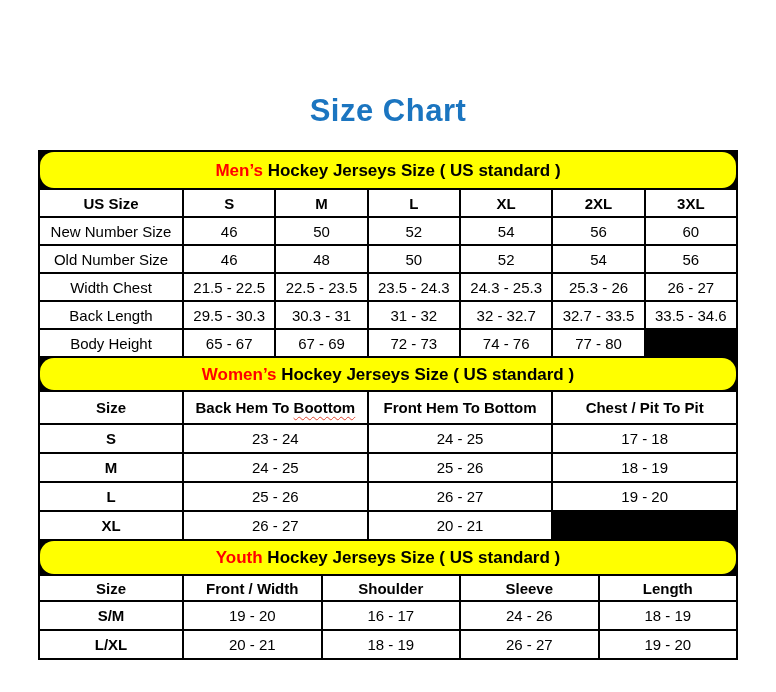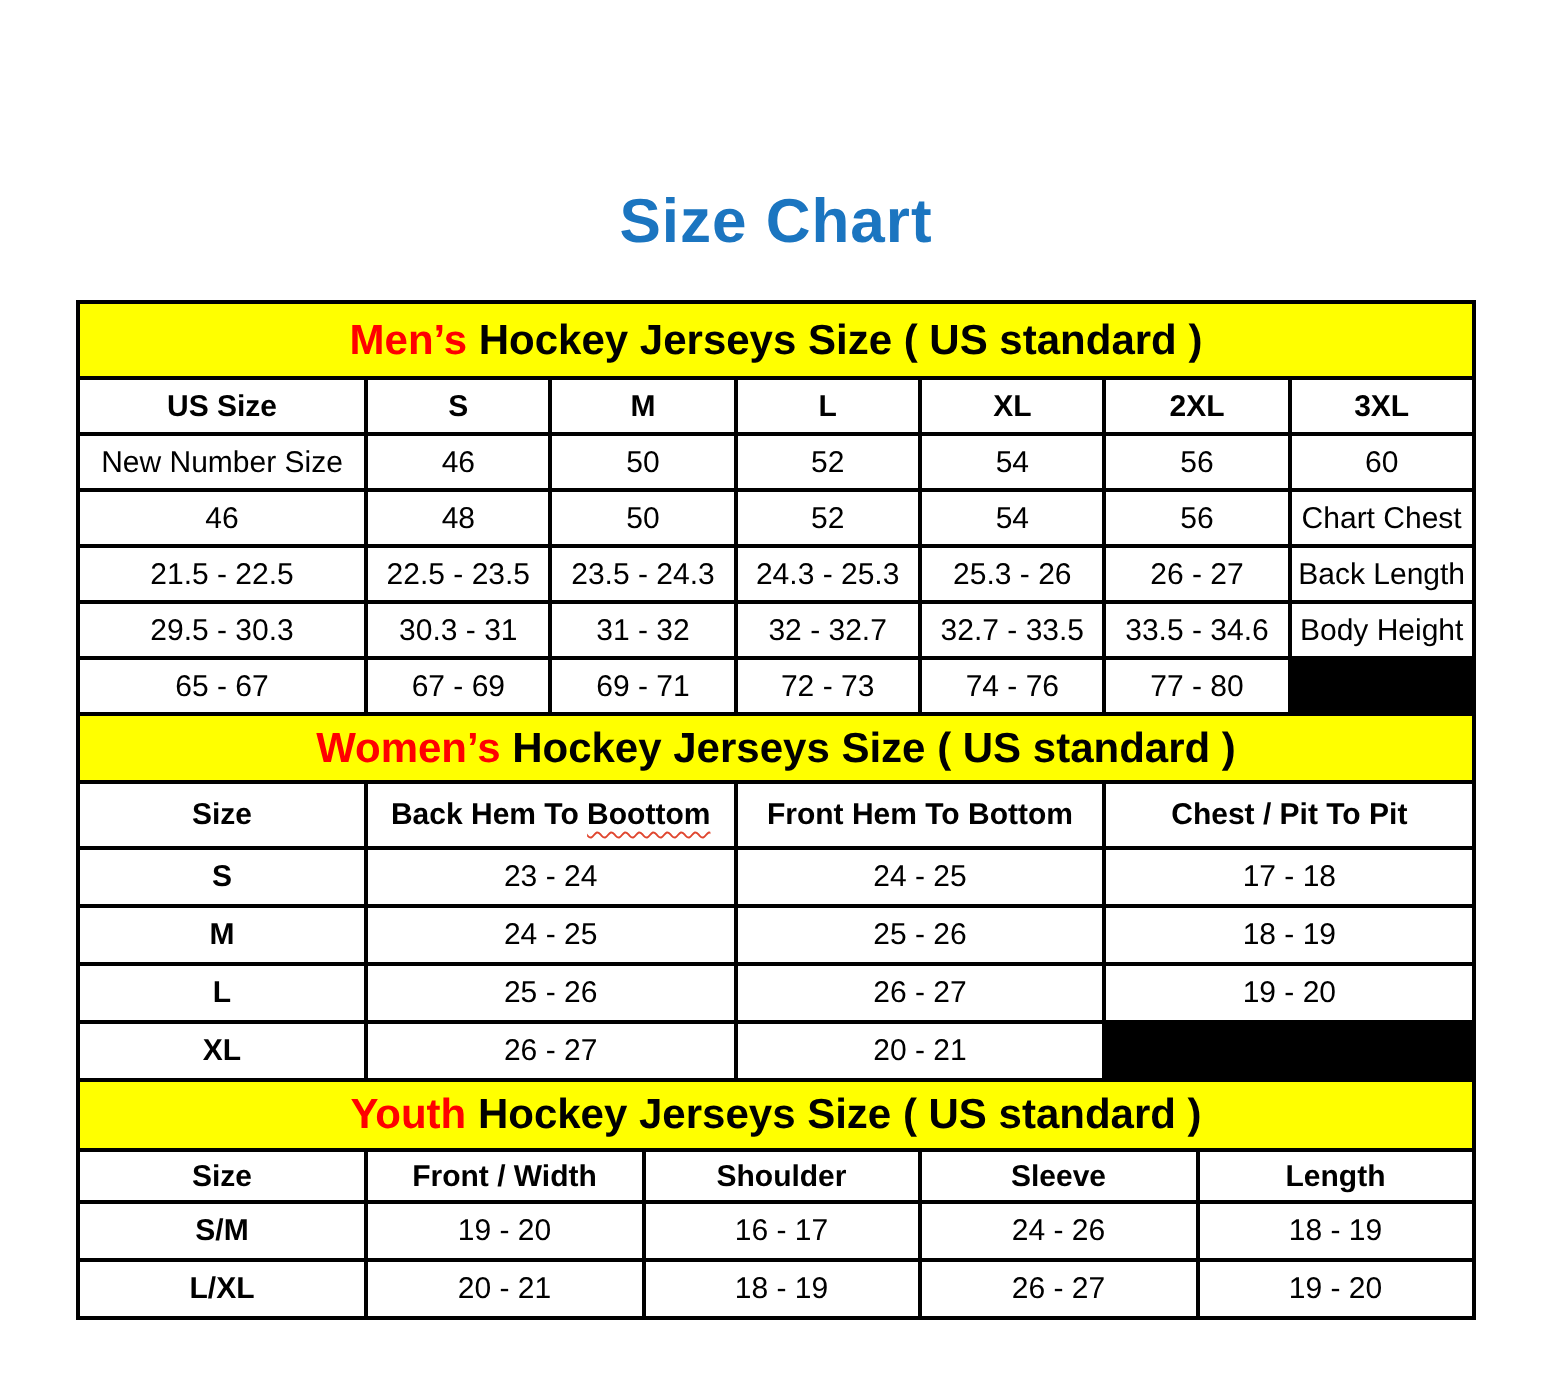--- a/index.html
+++ b/index.html
@@ -28,21 +28,21 @@
   .c {
     background: #ffffff; color: #000000;
     display: flex; align-items: center; justify-content: center;
     font-size: 15px; line-height: 1; white-space: nowrap; overflow: hidden;
   }
   .hdr { font-weight: bold; }
   .lbl-bold { font-weight: bold; }
 
   .banner {
     grid-column: 1 / -1; background: #FFFF00;
-    font-weight: bold; font-size: 21px;
+    font-weight: bold; font-size: 17px; border-radius: 14px;
   }
   .banner .accent { color: #FF0000; }
   .banner .rest { color: #000000; }
 
   .squiggle {
     text-decoration-line: underline;
     text-decoration-style: wavy;
     text-decoration-color: #E0462F;
     text-decoration-thickness: 1px;
     text-underline-offset: 3px;
@@ -74,47 +74,47 @@
       <div class="c hdr">3XL</div>
 
       <div class="c">New Number Size</div>
       <div class="c">46</div>
       <div class="c">50</div>
       <div class="c">52</div>
       <div class="c">54</div>
       <div class="c">56</div>
       <div class="c">60</div>
 
+      <div class="c">Old Number Size</div>
       <div class="c">46</div>
       <div class="c">48</div>
       <div class="c">50</div>
       <div class="c">52</div>
       <div class="c">54</div>
       <div class="c">56</div>
 
-      <div class="c">Chart Chest</div>
+      <div class="c">Width Chest</div>
       <div class="c">21.5 - 22.5</div>
       <div class="c">22.5 - 23.5</div>
       <div class="c">23.5 - 24.3</div>
       <div class="c">24.3 - 25.3</div>
       <div class="c">25.3 - 26</div>
       <div class="c">26 - 27</div>
 
       <div class="c">Back Length</div>
       <div class="c">29.5 - 30.3</div>
       <div class="c">30.3 - 31</div>
       <div class="c">31 - 32</div>
       <div class="c">32 - 32.7</div>
       <div class="c">32.7 - 33.5</div>
       <div class="c">33.5 - 34.6</div>
 
       <div class="c">Body Height</div>
       <div class="c">65 - 67</div>
       <div class="c">67 - 69</div>
-      <div class="c">69 - 71</div>
       <div class="c">72 - 73</div>
       <div class="c">74 - 76</div>
       <div class="c">77 - 80</div>
     </div>
 
     <div class="tbl tbl-women">
       <div class="c banner">
         <span>
           <span class="accent">Women’s</span><span class="rest"> Hockey Jerseys Size ( US standard )</span>
         </span>

